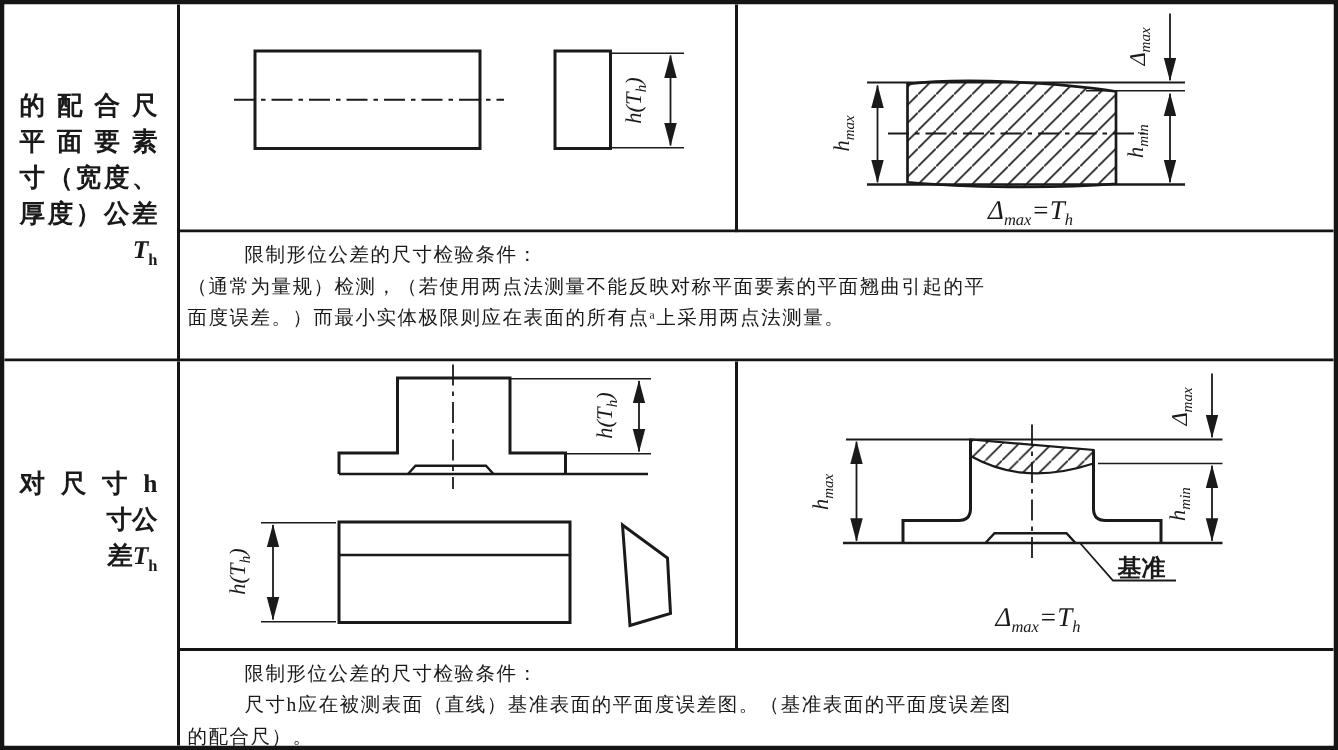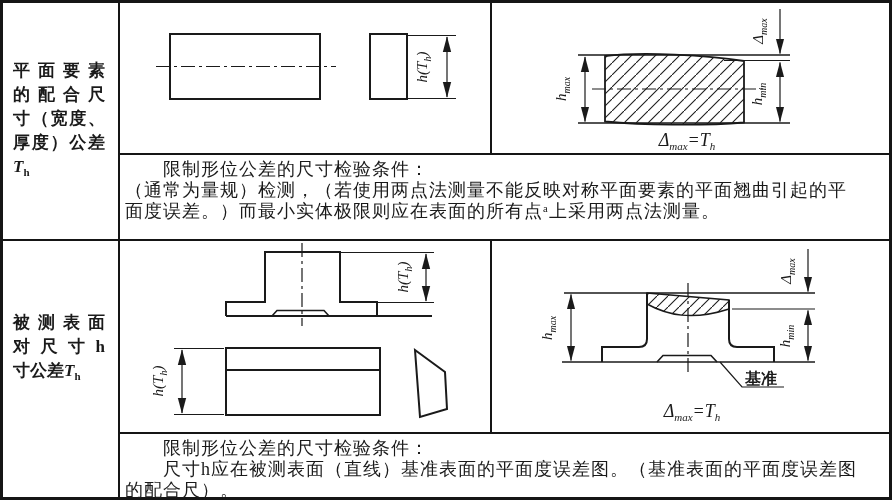--- a/index.html
+++ b/index.html
@@ -15,42 +15,42 @@
   .rl2{grid-row:3/5;grid-column:1;}
   .pA{grid-row:1;grid-column:2;}
   .pB{grid-row:1;grid-column:3;}
   .tT{grid-row:2;grid-column:2/4;}
   .pC{grid-row:3;grid-column:2;}
   .pD{grid-row:3;grid-column:3;}
   .tB{grid-row:4;grid-column:2/4;}
   .rowlabel{font-weight:bold;font-size:17px;line-height:24px;padding:56px 13px 0 10px;}
   .rl2.rowlabel{padding-top:70px;}
   .rowlabel .line{text-align:justify;text-align-last:justify;}
-  .rowlabel .symline{text-align:left;font-style:italic;}
+  .rowlabel .symline{text-align:right;font-style:italic;margin-left:48px;}
   .rowlabel sub{font-size:11px;font-style:normal;}
-  .note{font-size:18px;line-height:21px;letter-spacing:1px;padding:4px 6px 0 5px;}
+  .note{font-size:13px;line-height:21px;letter-spacing:1px;padding:4px 6px 0 5px;}
   .note .ln{white-space:nowrap;}
   .note .ind{padding-left:38px;}
   svg{display:block;}
   svg text{font-family:"Liberation Serif",serif;fill:#1a1a1a;}
   .dimtxt{font-style:italic;font-size:15px;}
   .dimsub{font-size:10px;font-style:italic;}
   .cjk{font-style:normal;font-weight:bold;font-size:16px;}
   .formula{font-style:italic;font-size:18px;}
   .formulasub{font-size:11px;font-style:italic;}
 </style>
 </head>
 <body>
 
 <div class="page">
   <div class="tbl">
 
     <div class="cell rl1 br bb rowlabel">
+      <div class="line">的配合尺</div>
       <div class="line">平面要素</div>
-      <div class="line">的配合尺</div>
       <div class="line">寸（宽度、</div>
       <div class="line">厚度）公差</div>
       <div class="symline"><span>T</span><sub>h</sub></div>
     </div>
 
     <div class="cell pA br bb">
       <svg width="370" height="150" viewBox="0 0 370 150">
         <defs>
           <marker id="arwA" viewBox="0 0 12 8" refX="11.5" refY="4" markerWidth="13" markerHeight="9" orient="auto-start-reverse">
             <path d="M12,4 L0,0.8 L0,7.2 Z" fill="#1a1a1a"></path>
@@ -91,21 +91,20 @@
       </svg>
     </div>
 
     <div class="cell tT bb note">
       <div class="ln ind">限制形位公差的尺寸检验条件：</div>
       <div class="ln">（通常为量规）检测，（若使用两点法测量不能反映对称平面要素的平面翘曲引起的平</div>
       <div class="ln">面度误差。）而最小实体极限则应在表面的所有点ᵃ上采用两点法测量。</div>
     </div>
 
     <div class="cell rl2 br rowlabel">
-      <div class="line">被测表面</div>
       <div class="line">对尺寸h</div>
       <div class="symline"><span style="font-style:normal">寸公差</span><span>T</span><sub>h</sub></div>
     </div>
 
     <div class="cell pC br bb">
       <svg width="370" height="191" viewBox="0 0 370 191">
         <defs>
           <marker id="arwC" viewBox="0 0 12 8" refX="11.5" refY="4" markerWidth="13" markerHeight="9" orient="auto-start-reverse">
             <path d="M12,4 L0,0.8 L0,7.2 Z" fill="#1a1a1a"></path>
           </marker>

